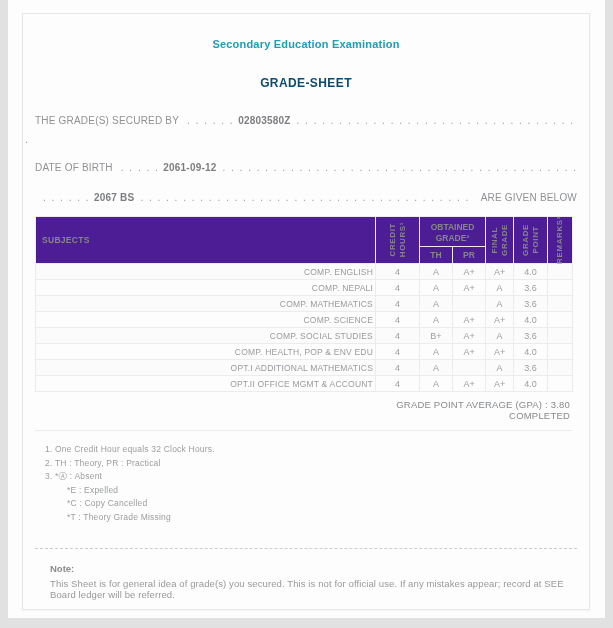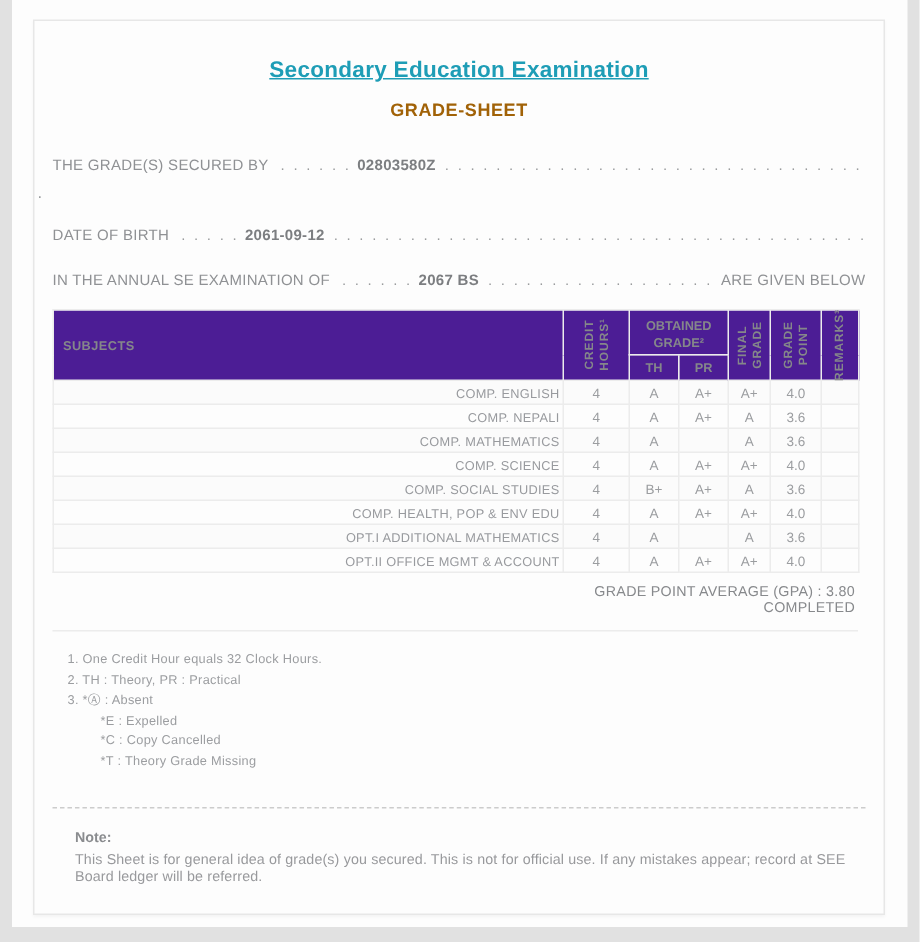--- a/index.html
+++ b/index.html
@@ -23,29 +23,28 @@
     border:1px solid #e7e7e7;
     box-shadow:0 1px 2px rgba(0,0,0,0.04);
     overflow:hidden;
   }
   .card-inner { padding:0 12px; }
 
   .title {
     margin-top:24px;
     text-align:center;
     color:#1e9db6;
-    font-size:15px;
+    font-size:11px;
     font-weight:bold;
     letter-spacing:0.2px;
-    text-decoration:underline;
   }
   .subtitle {
-    margin-top:11px;
+    margin-top:26px;
     text-align:center;
-    color:#a16207;
+    color:#0c4a6e;
     font-size:12px;
     font-weight:bold;
     letter-spacing:0.4px;
   }
 
   .info-line {
     display:flex;
     align-items:baseline;
     white-space:nowrap;
     overflow:hidden;
@@ -145,21 +144,20 @@
       <div class="wrap-dot">.</div>
 
       <div class="info-line line-dob">
         <span class="label">DATE OF BIRTH</span>
         <span class="leader">. . . . .</span>
         <span class="value">2061-09-12</span>
         <span class="fill">. . . . . . . . . . . . . . . . . . . . . . . . . . . . . . . . . . . . . . . . . . . . . . . . . . . . . . . . . . . . . . . . . . . . . . . . . . . . . . . . . . . . . . . . . . . . . . . . . . . . . . . .</span>
       </div>
 
       <div class="info-line line-exam">
-        <span class="label">IN THE ANNUAL SE EXAMINATION OF</span>
         <span class="leader">. . . . . .</span>
         <span class="value">2067 BS</span>
         <span class="fill">. . . . . . . . . . . . . . . . . . . . . . . . . . . . . . . . . . . . . . . . . . . . . . . . . . . . . . . . . . . . . . . . . . . . . . . . . . . . . . . . . . . . . . . . . . . . . . . . . . . . . . . .</span>
         <span class="suffix">ARE GIVEN BELOW</span>
       </div>
 
       <table class="grades">
         <colgroup>
           <col style="width:340px">
             <col style="width:44px">

